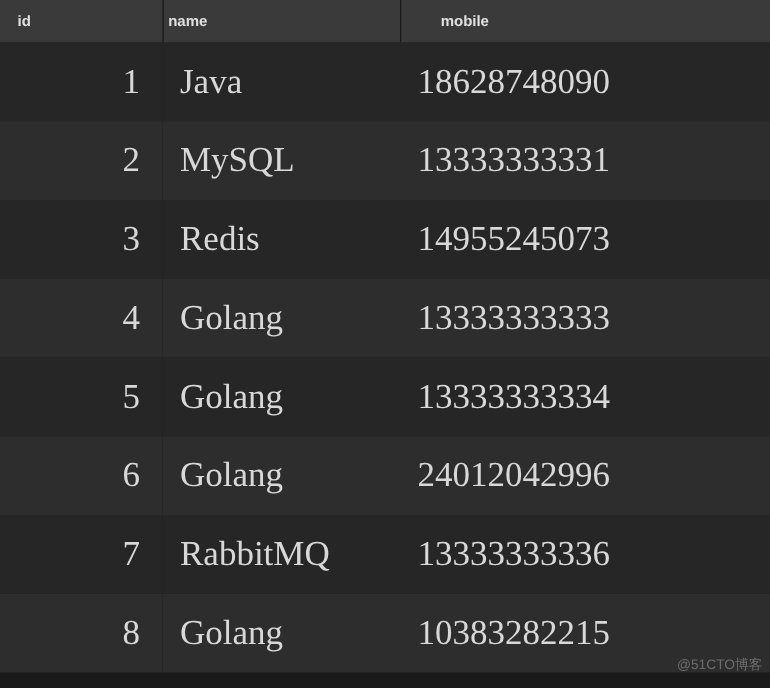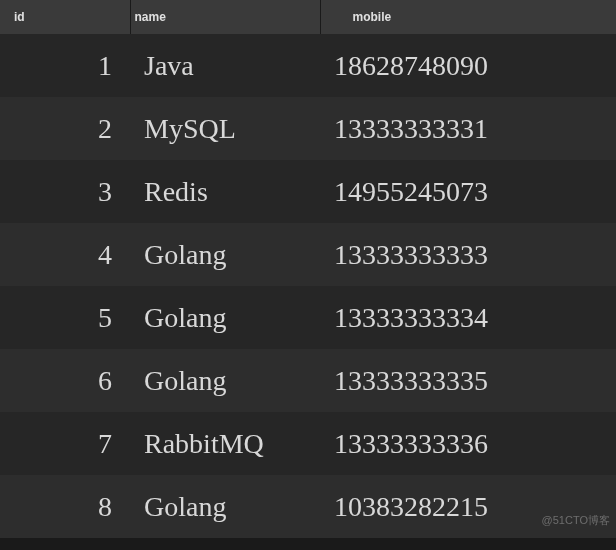--- a/index.html
+++ b/index.html
@@ -61,21 +61,21 @@
       padding: 8px 14px;
       vertical-align: middle;
     }
     .data-cell.id {
       text-align: right;
       padding-right: 18px;
     }
     .watermark {
       position: absolute;
       right: 6px;
-      bottom: 22px;
+      bottom: 11px;
       color: #888;
       font-family: Arial, sans-serif;
       font-size: 11px;
       opacity: 0.7;
     }
   </style>
 </head>
 <body>
 
 <table class="table">
@@ -108,21 +108,21 @@
       <td class="data-cell">13333333333</td>
     </tr>
     <tr class="data-row even">
       <td class="data-cell id">5</td>
       <td class="data-cell">Golang</td>
       <td class="data-cell">13333333334</td>
     </tr>
     <tr class="data-row odd">
       <td class="data-cell id">6</td>
       <td class="data-cell">Golang</td>
-      <td class="data-cell">13333333335</td>
+      <td class="data-cell">24012042996</td>
     </tr>
     <tr class="data-row even">
       <td class="data-cell id">7</td>
       <td class="data-cell">RabbitMQ</td>
       <td class="data-cell">13333333336</td>
     </tr>
     <tr class="data-row odd">
       <td class="data-cell id">8</td>
       <td class="data-cell">Golang</td>
       <td class="data-cell">10383282215</td>

